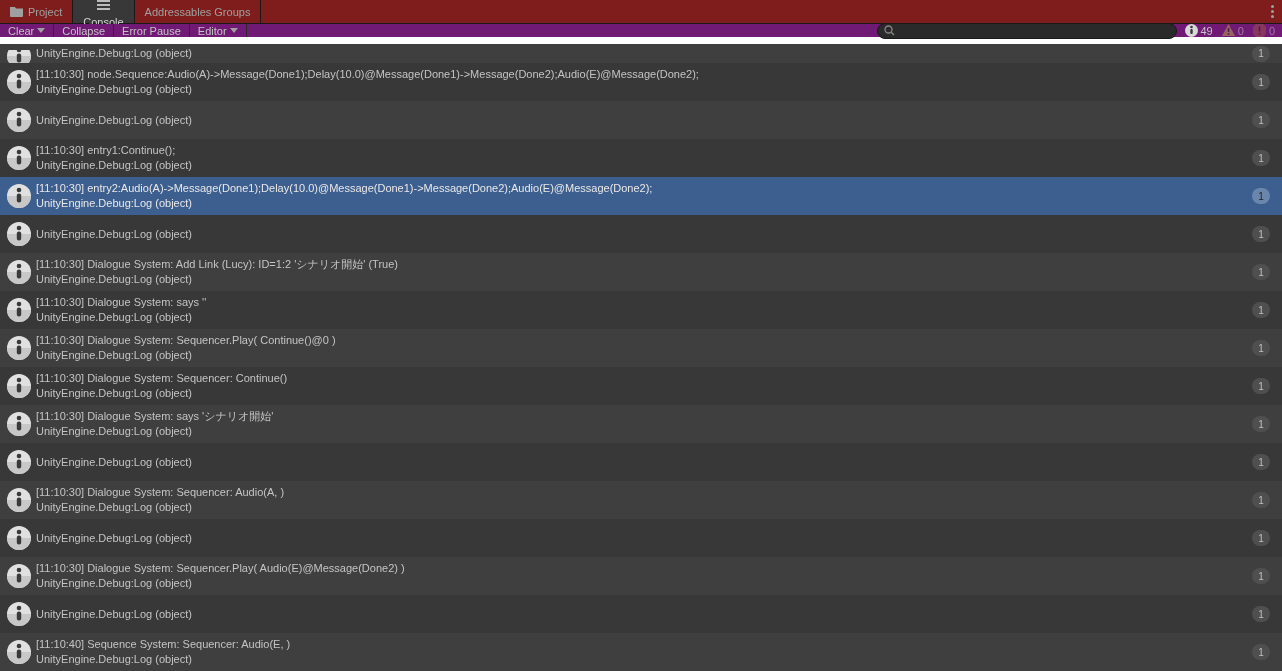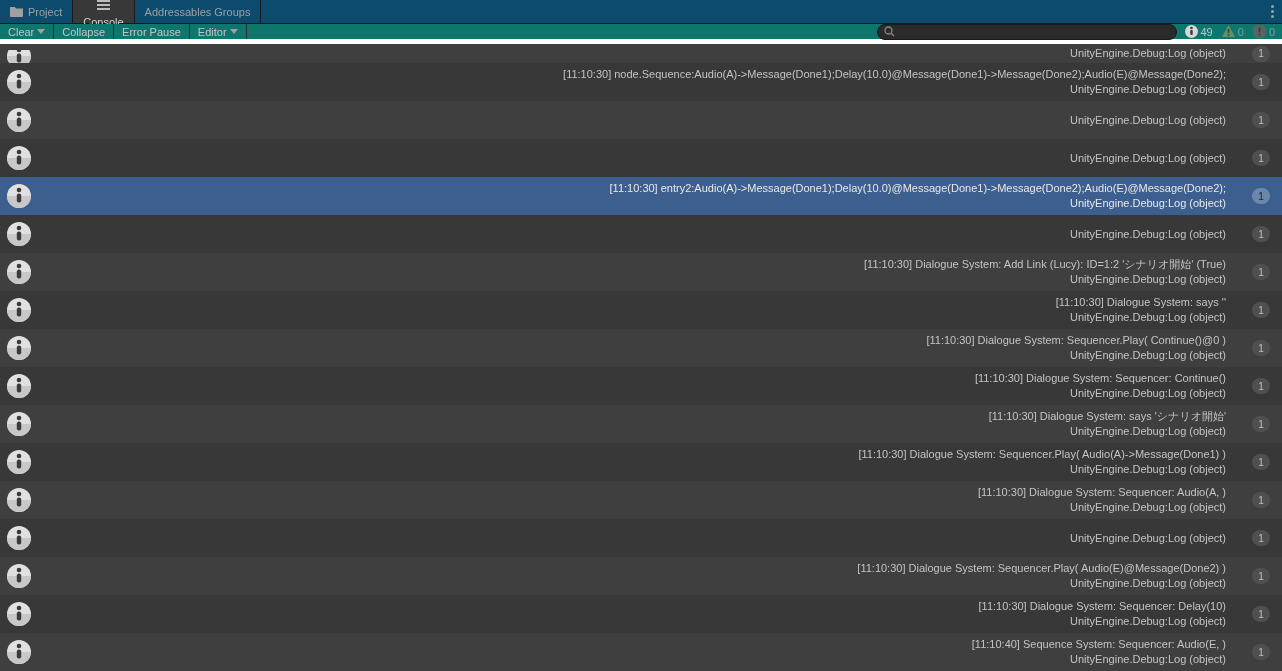--- a/index.html
+++ b/index.html
@@ -9,21 +9,21 @@
   background: #383838;
   color: #c4c4c4;
   width: 1282px;
   height: 671px;
   overflow: hidden;
   display: flex;
   flex-direction: column;
 }
 .tabs {
   display: flex;
-  background: #0c4a6e;
+  background: #7f1d1d;
   height: 24px;
   align-items: stretch;
   border-bottom: 1px solid #191919;
 }
 .tab {
   display: flex;
   align-items: center;
   padding: 0 10px;
   gap: 5px;
   color: #a0a0a0;
@@ -41,22 +41,22 @@
   display: flex;
   align-items: center;
   padding: 0 8px;
   color: #a0a0a0;
   cursor: pointer;
 }
 .toolbar {
   display: flex;
   align-items: center;
   height: 20px;
-  background: #0f766e;
-  border-bottom: 5px solid #ffffff;
+  background: #701a75;
+  border-bottom: 7px solid #ffffff;
   font-size: 11px;
 }
 .toolbar-btn {
   padding: 2px 8px;
   color: #c4c4c4;
   cursor: pointer;
   display: flex;
   align-items: center;
   gap: 3px;
   border-right: 1px solid #2a2a2a;
@@ -101,23 +101,22 @@
 .count-pill.dim { opacity: 0.55; }
 .log-list {
   flex: 1;
   overflow-y: auto;
 }
 .log-entry {
   display: flex;
   align-items: center;
   padding: 3px 6px;
   min-height: 38px;
-  gap: 26px;
+  gap: 4px;
   position: relative;
-  text-align: right;
 }
 .log-entry.even { background: #3f3f3f; }
 .log-entry.odd { background: #383838; }
 .log-entry.selected { background: #3d5f8f; }
 .log-entry.selected .line1,
 .log-entry.selected .line2 { color: #e8e8e8; }
 .log-icon {
   flex-shrink: 0;
   width: 26px;
   height: 26px;
@@ -308,20 +307,21 @@
               <ellipse cx="13" cy="13" rx="12" ry="12"></ellipse>
             </clipPath>
           </defs>
     <ellipse cx="13" cy="13" rx="12" ry="12" fill="#e0e0e0"></ellipse>
     <rect x="0" y="13" width="26" height="13" fill="#c8c8c8" clip-path="url(#sb0)"></rect>
     <circle cx="13" cy="7" r="2.3" fill="#3a3a3a"></circle>
     <rect x="10.8" y="10.5" width="4.4" height="9" rx="2" fill="#3a3a3a"></rect>
   </svg>
       </div>
       <div class="log-text">
+        <div class="line1">[11:10:30] entry1:Continue();</div>
         <div class="line2">UnityEngine.Debug:Log (object)</div>
       </div>
       <div class="log-badge">1</div>
     </div>
     <div class="log-entry even selected">
       <div class="log-icon">
         <svg width="26" height="26" viewBox="0 0 26 26">
     <defs>
             <clipPath id="sb0">
               <ellipse cx="13" cy="13" rx="12" ry="12"></ellipse>
@@ -466,21 +466,20 @@
               <ellipse cx="13" cy="13" rx="12" ry="12"></ellipse>
             </clipPath>
           </defs>
     <ellipse cx="13" cy="13" rx="12" ry="12" fill="#e0e0e0"></ellipse>
     <rect x="0" y="13" width="26" height="13" fill="#c8c8c8" clip-path="url(#sb0)"></rect>
     <circle cx="13" cy="7" r="2.3" fill="#3a3a3a"></circle>
     <rect x="10.8" y="10.5" width="4.4" height="9" rx="2" fill="#3a3a3a"></rect>
   </svg>
       </div>
       <div class="log-text">
-        <div class="line1">[11:10:30] Dialogue System: Sequencer.Play( Audio(A)-&gt;Message(Done1) )</div>
         <div class="line2">UnityEngine.Debug:Log (object)</div>
       </div>
       <div class="log-badge">1</div>
     </div>
     <div class="log-entry even">
       <div class="log-icon">
         <svg width="26" height="26" viewBox="0 0 26 26">
     <defs>
             <clipPath id="sb0">
               <ellipse cx="13" cy="13" rx="12" ry="12"></ellipse>
@@ -545,21 +544,20 @@
               <ellipse cx="13" cy="13" rx="12" ry="12"></ellipse>
             </clipPath>
           </defs>
     <ellipse cx="13" cy="13" rx="12" ry="12" fill="#e0e0e0"></ellipse>
     <rect x="0" y="13" width="26" height="13" fill="#c8c8c8" clip-path="url(#sb0)"></rect>
     <circle cx="13" cy="7" r="2.3" fill="#3a3a3a"></circle>
     <rect x="10.8" y="10.5" width="4.4" height="9" rx="2" fill="#3a3a3a"></rect>
   </svg>
       </div>
       <div class="log-text">
-        <div class="line1">[11:10:30] Dialogue System: Sequencer: Delay(10)</div>
         <div class="line2">UnityEngine.Debug:Log (object)</div>
       </div>
       <div class="log-badge">1</div>
     </div>
     <div class="log-entry even">
       <div class="log-icon">
         <svg width="26" height="26" viewBox="0 0 26 26">
     <defs>
             <clipPath id="sb0">
               <ellipse cx="13" cy="13" rx="12" ry="12"></ellipse>

